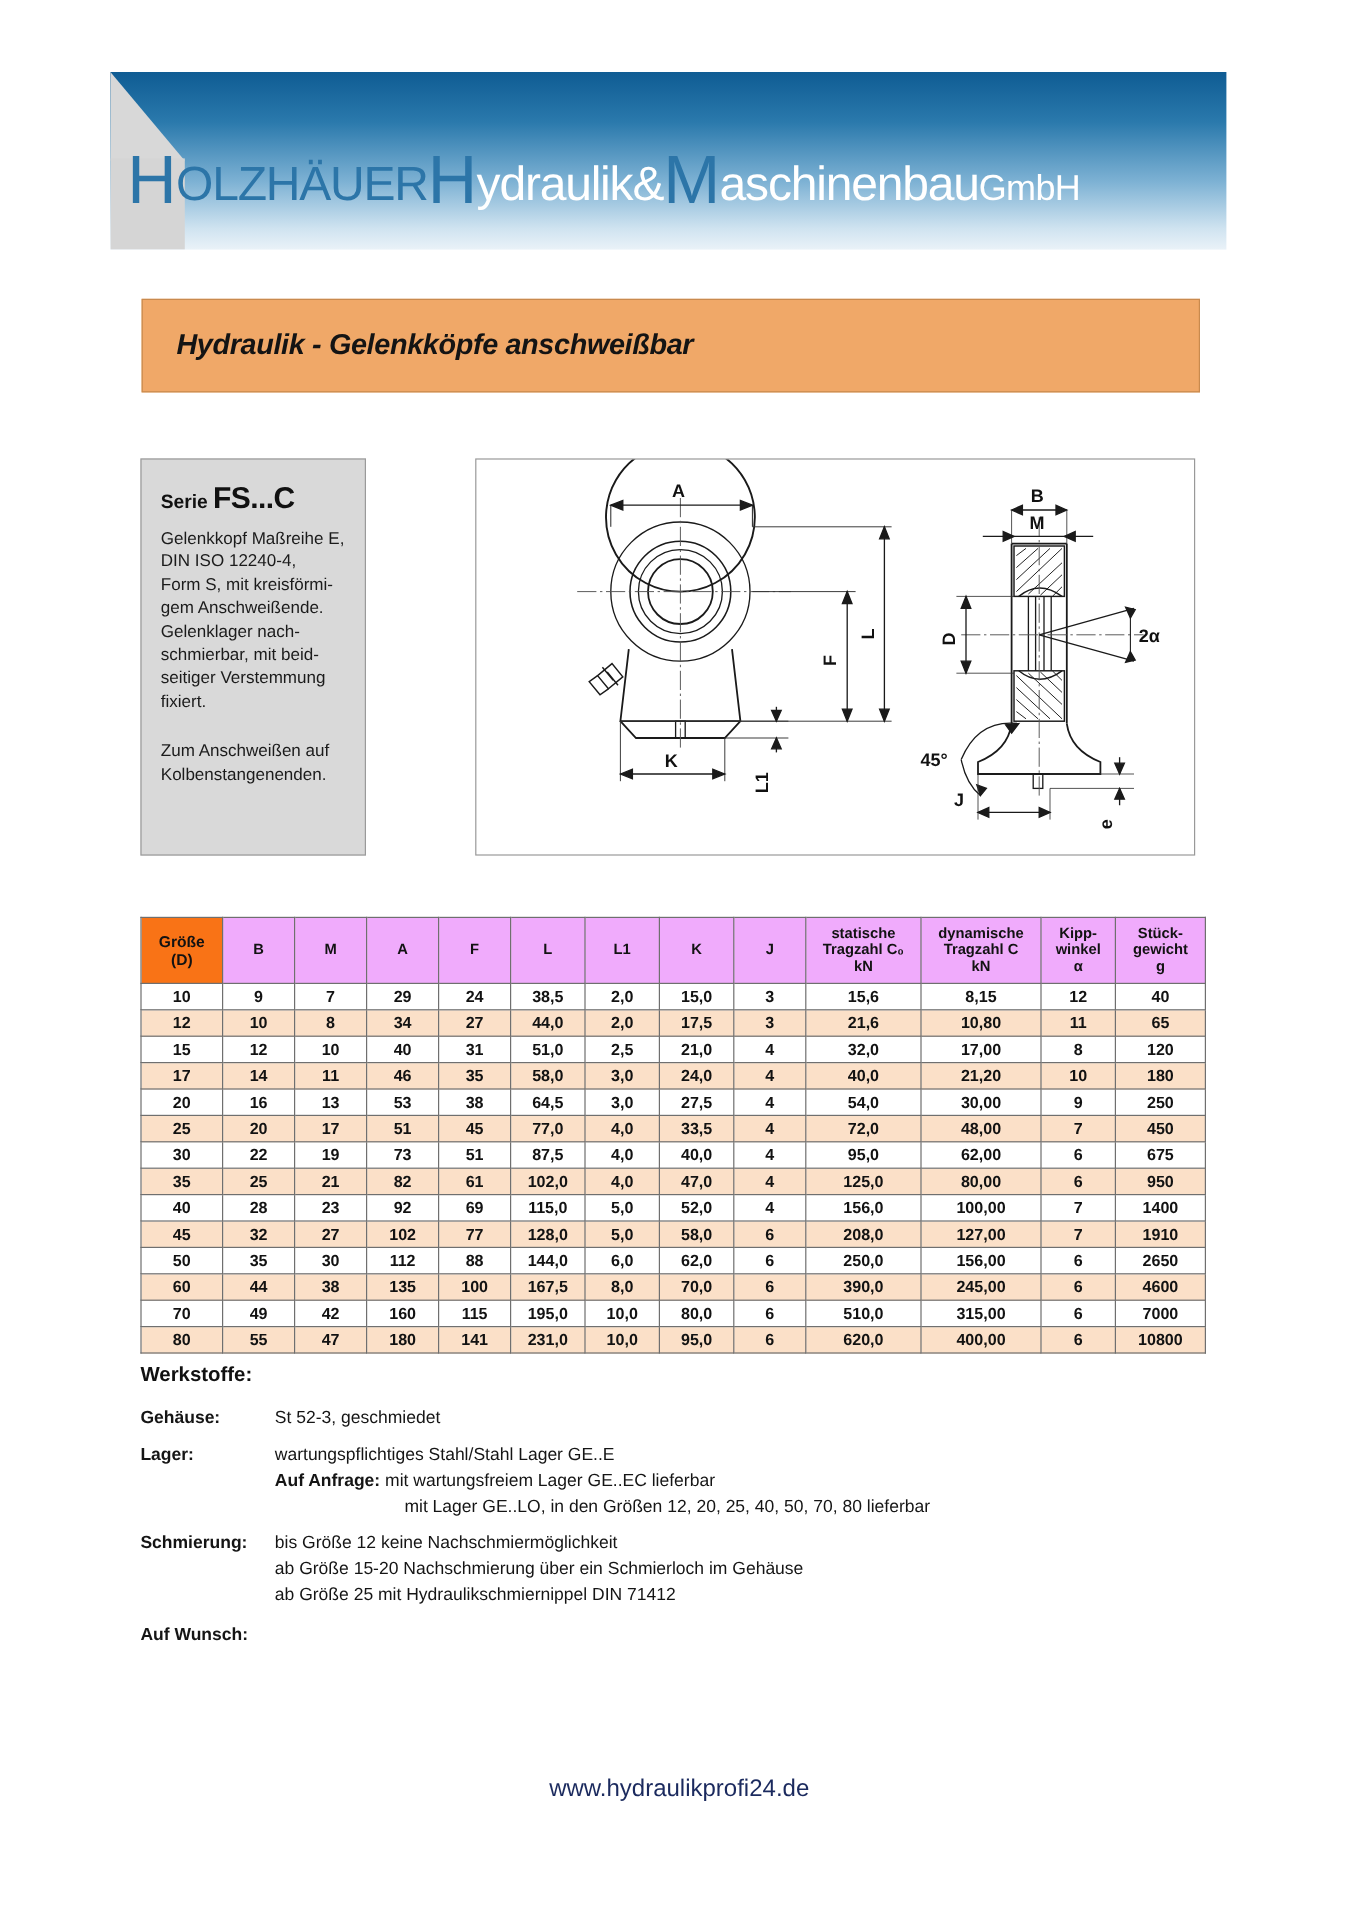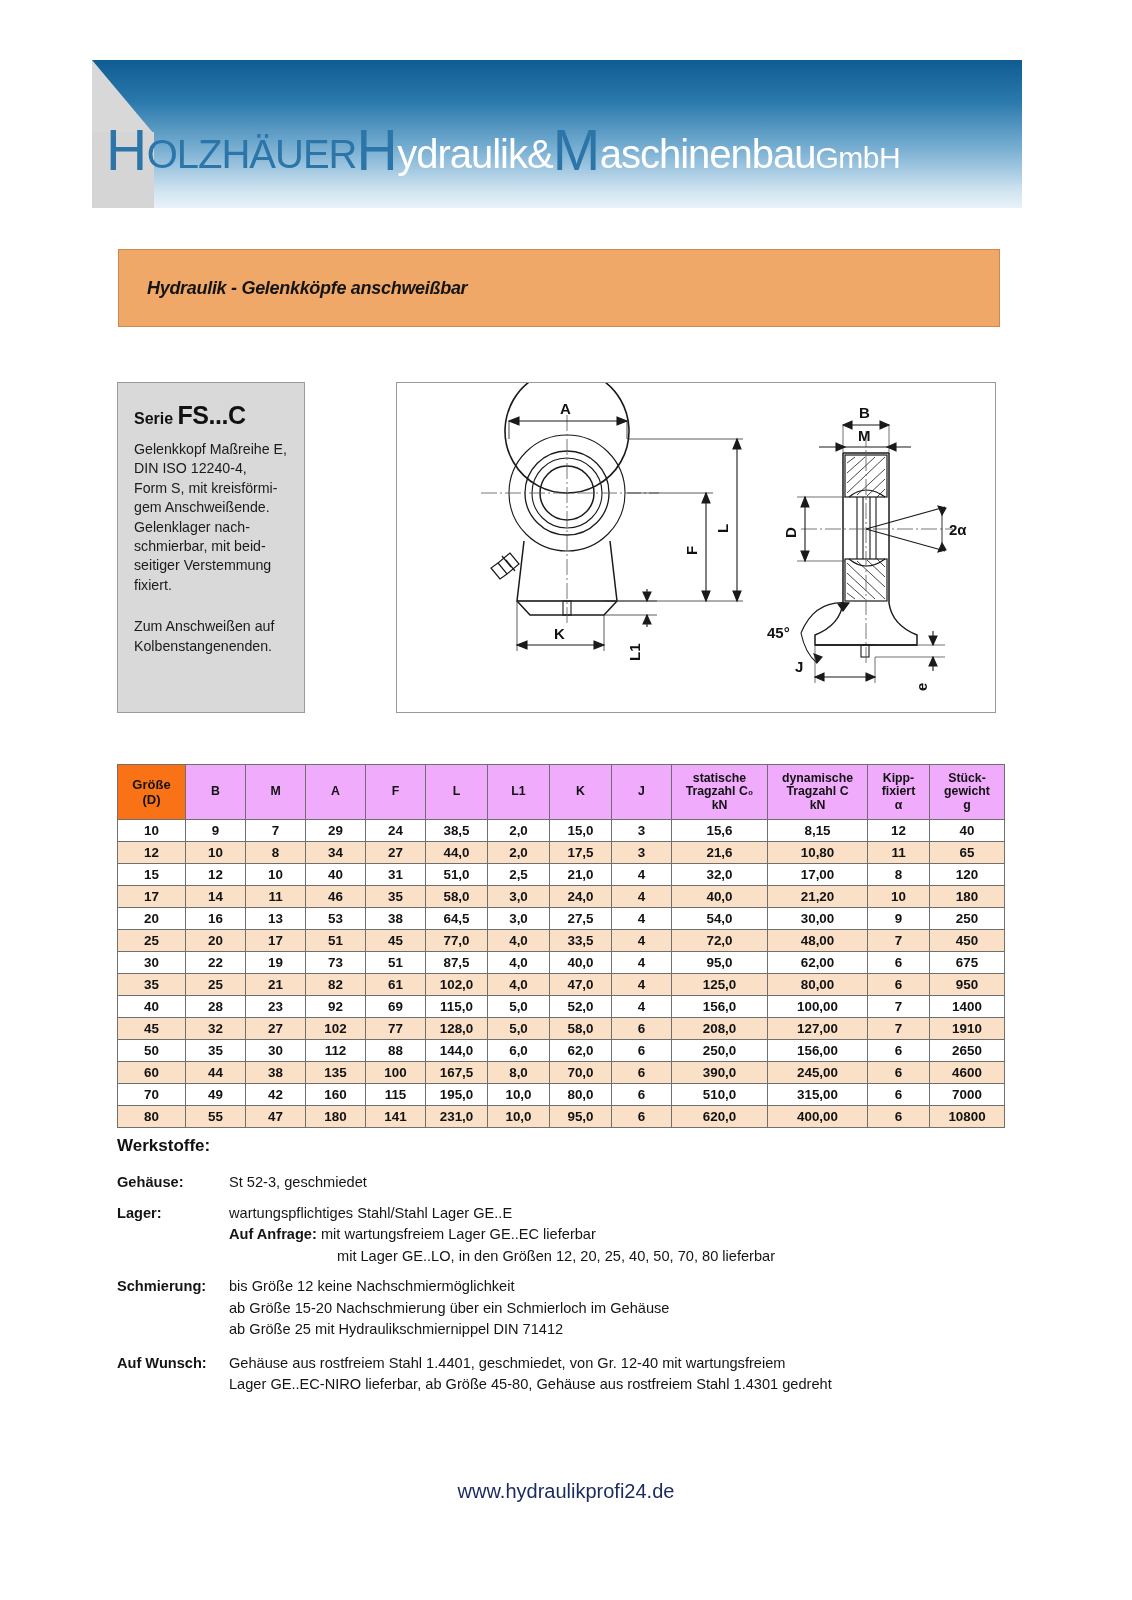--- a/index.html
+++ b/index.html
@@ -88,21 +88,21 @@
     top: 249px;
     width: 880px;
     height: 76px;
     background: #f0a868;
     border: 1px solid #c98a4e;
     display: flex;
     align-items: center;
   }
   .title-bar-text {
     padding-left: 28px;
-    font-size: 18px;
+    font-size: 24px;
     font-weight: bold;
     font-style: italic;
     color: #141414;
     letter-spacing: -0.3px;
   }
 
   
   .desc-box {
     position: absolute;
     left: 117px;
@@ -501,21 +501,21 @@
         <div>Tragzahl C₀</div>
         <div>kN</div>
       </th>
       <th>
         <div>dynamische</div>
         <div>Tragzahl C</div>
         <div>kN</div>
       </th>
       <th>
         <div>Kipp-</div>
-        <div>fixiert</div>
+        <div>winkel</div>
         <div>α</div>
       </th>
       <th>
         <div>Stück-</div>
         <div>gewicht</div>
         <div>g</div>
       </th>
     </tr>
   </thead>
   <tbody id="table-body">
@@ -756,21 +756,17 @@
     <div class="werk-label">Schmierung:</div>
     <div class="werk-val">
       <div>bis Größe 12 keine Nachschmiermöglichkeit</div>
       <div>ab Größe 15-20 Nachschmierung über ein Schmierloch im Gehäuse</div>
       <div>ab Größe 25 mit Hydraulikschmiernippel DIN 71412</div>
     </div>
   </div>
 
   <div class="werk-row" style="margin-top:12px">
     <div class="werk-label">Auf Wunsch:</div>
-    <div class="werk-val">
-      <div>Gehäuse aus rostfreiem Stahl 1.4401, geschmiedet, von Gr. 12-40 mit wartungsfreiem</div>
-      <div>Lager GE..EC-NIRO lieferbar, ab Größe 45-80, Gehäuse aus rostfreiem Stahl 1.4301 gedreht</div>
-    </div>
   </div>
 
 </div>
 
 <div class="footer-url" style="top:1480px">www.hydraulikprofi24.de</div>
 
 </body></html>

